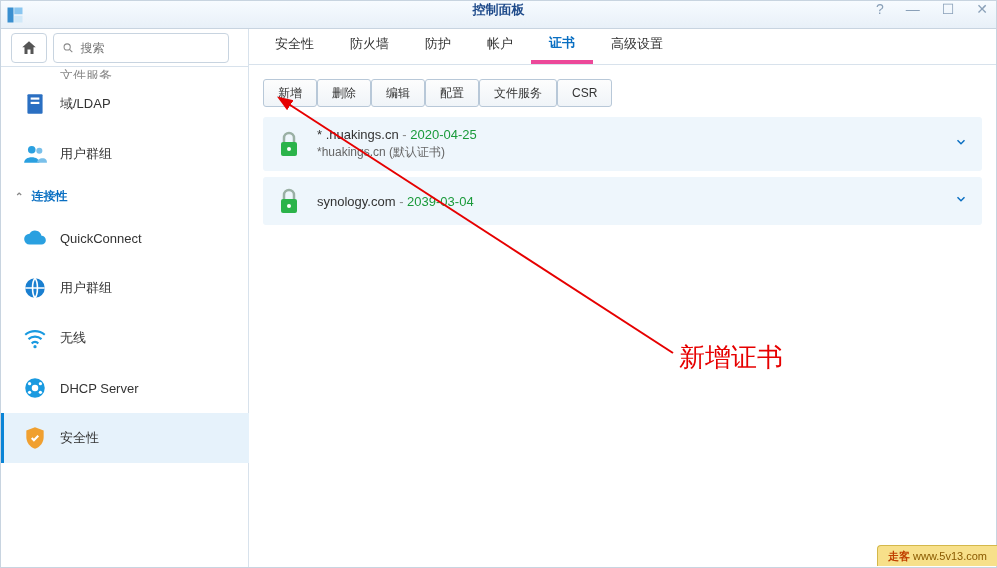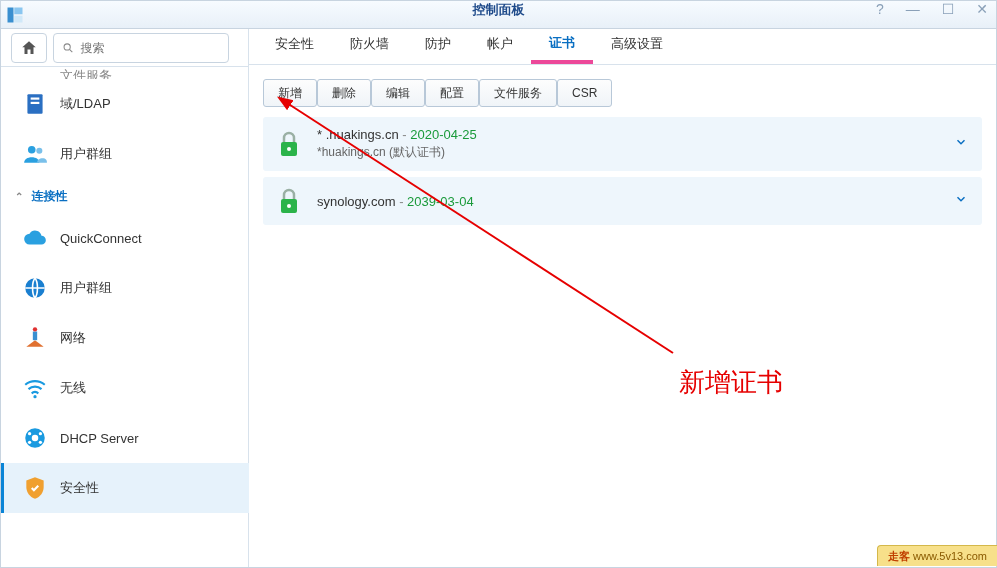--- a/index.html
+++ b/index.html
@@ -158,30 +158,20 @@
           <span class="icon">
               <svg viewBox="0 0 24 24" class="ic-ext">
                 <circle cx="12" cy="12" r="9"></circle>
                 <path d="M3 12h18M12 3c3 3 3 15 0 18M12 3c-3 3-3 15 0 18" stroke="#fff" stroke-width="1.5" fill="none"></path>
               </svg>
             </span>
           <span>用户群组</span>
         </div>
         <div class="side-item">
           <span class="icon">
-              <svg viewBox="0 0 24 24">
-                <path d="M4 20h16l-8-6z" fill="#e07030"></path>
-                <rect x="10" y="6" width="4" height="8" fill="#3a8fd0"></rect>
-                <circle cx="12" cy="4" r="2" fill="#e03030"></circle>
-              </svg>
-            </span>
-          <span>网络</span>
-        </div>
-        <div class="side-item">
-          <span class="icon">
               <svg viewBox="0 0 24 24" class="ic-wifi">
                 <path d="M3 9a14 14 0 0118 0" fill="none" stroke="#1a9ae0" stroke-width="2"></path>
                 <path d="M6 13a9 9 0 0112 0" fill="none" stroke="#1a9ae0" stroke-width="2"></path>
                 <path d="M9 17a4 4 0 016 0" fill="none" stroke="#1a9ae0" stroke-width="2"></path>
                 <circle cx="12" cy="20" r="1.5"></circle>
               </svg>
             </span>
           <span>无线</span>
         </div>
         <div class="side-item">
@@ -263,20 +253,20 @@
       </div>
 
       <svg class="annotation-arrow" style="left:24px; top:64px; width:410px; height:270px;" viewBox="0 0 410 270">
         <defs>
             <marker id="ah" markerWidth="10" markerHeight="10" refX="2" refY="3" orient="auto">
               <path d="M0,0 L0,6 L8,3 z" fill="#e60000"></path>
             </marker>
           </defs>
         <line x1="400" y1="260" x2="14" y2="10" stroke="#e60000" stroke-width="2" marker-end="url(#ah)"></line>
       </svg>
-      <div class="annotation-text" style="left:430px; top:336px;text-align:center;">新增证书</div>
+      <div class="annotation-text" style="left:430px; top:311px;text-align:center;">新增证书</div>
     </div>
   </div>
 </div>
 
 <div class="watermark">
   <b>走客</b> <span>www.5v13.com</span>
 </div>
 
 </body></html>

